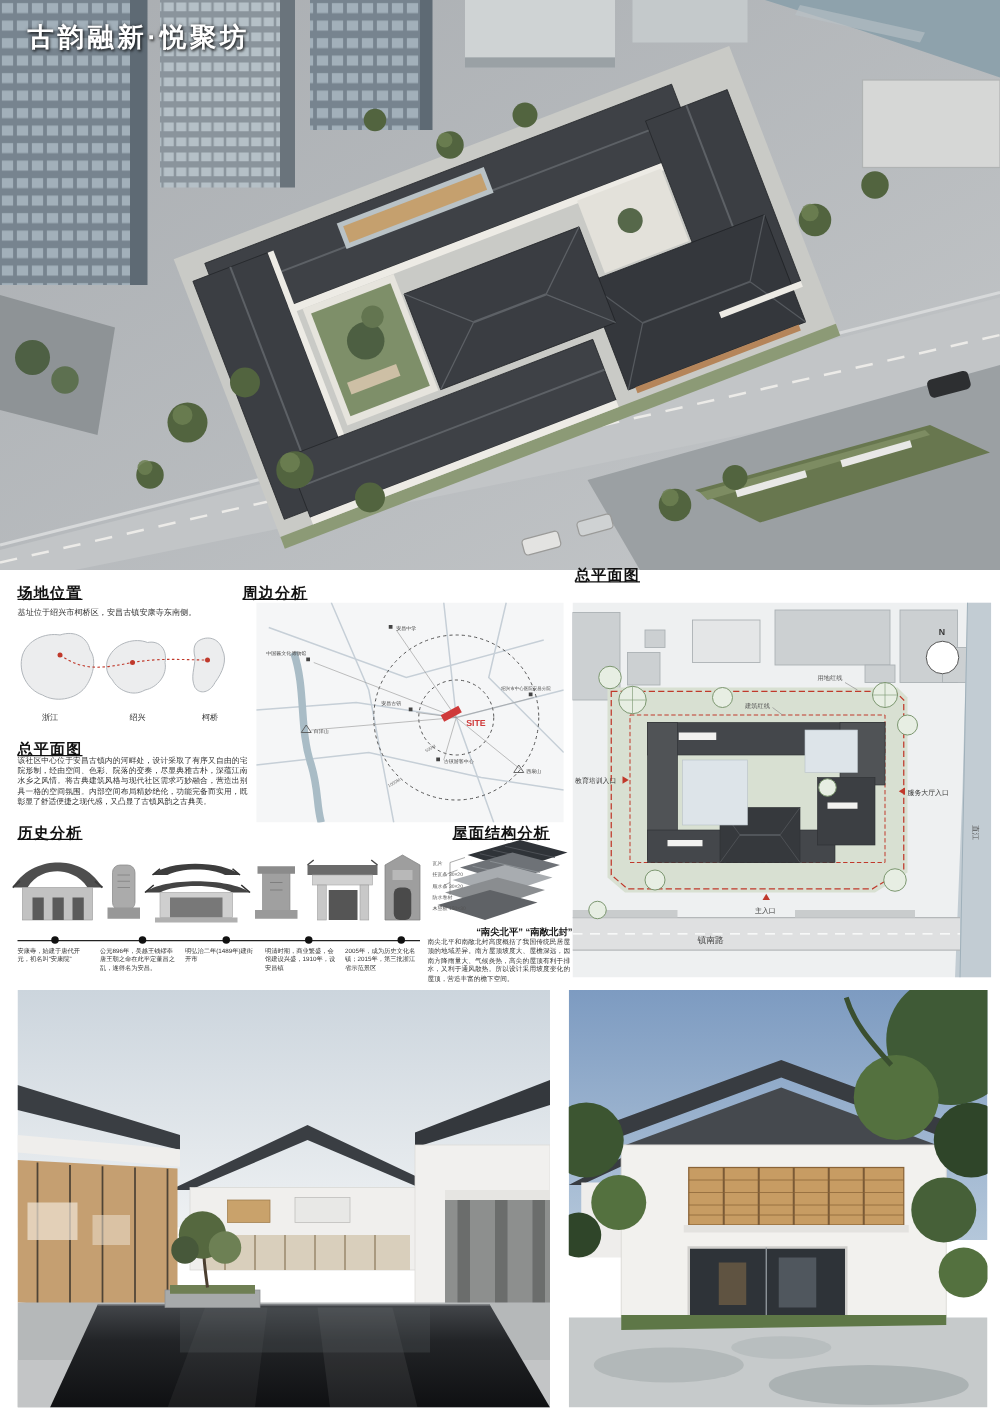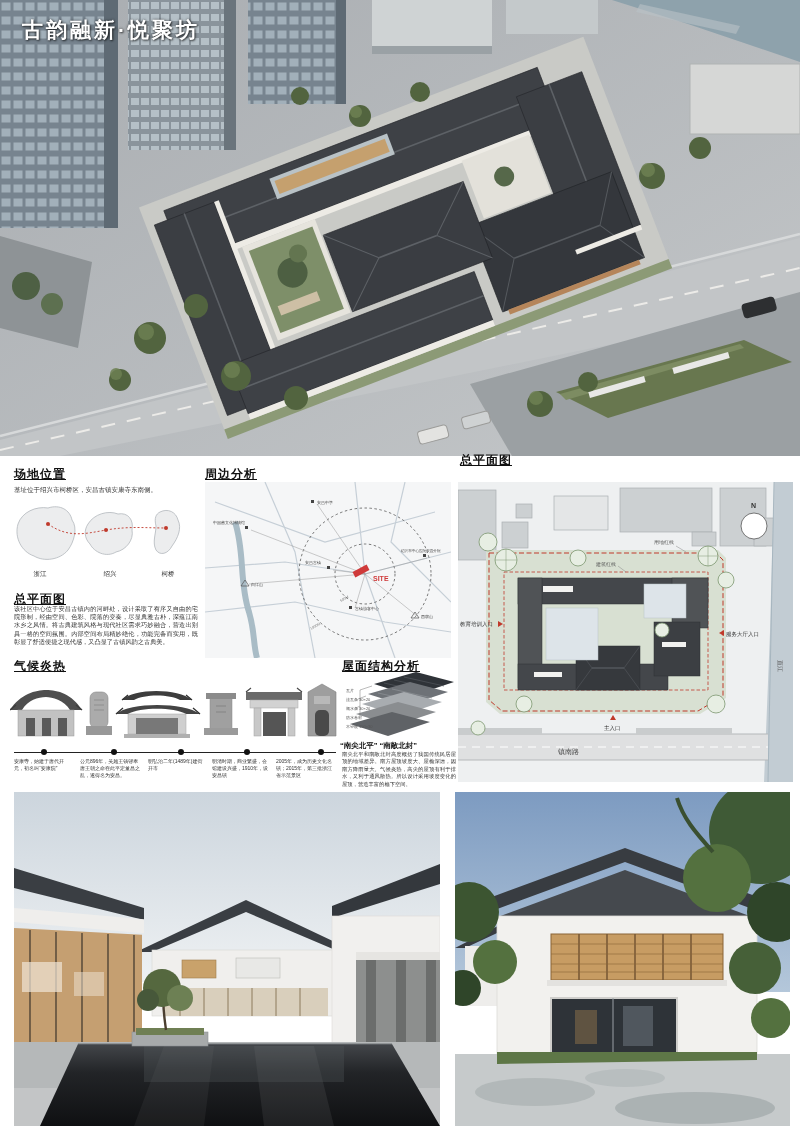--- a/index.html
+++ b/index.html
@@ -7,21 +7,21 @@
          font-family:"Liberation Sans","DejaVu Sans",sans-serif;color:#111;}
   .abs{position:absolute;}
   .sec-h{font-size:12px;font-weight:bold;letter-spacing:1px;color:#111;text-decoration:underline;}
   .cap{font-size:6.5px;color:#333;}
   .body-txt{font-size:6.2px;line-height:1.32;color:#333;text-align:justify;}
   .hero-title{font-size:21px;font-weight:bold;color:#fff;letter-spacing:3px;
               text-shadow:0 0 3px rgba(0,0,0,.65),1px 1px 2px rgba(0,0,0,.55);}
   .tl-line{position:absolute;left:0;top:6px;width:322px;border-top:1.2px solid #222;}
   .tl-dot{position:absolute;top:3px;width:6px;height:6px;border-radius:50%;background:#111;}
   .tl-txt{position:absolute;top:12px;font-size:5px;line-height:1.35;color:#333;}
-  .roof-sub{font-size:7.5px;font-weight:bold;text-align:left;color:#111;}
+  .roof-sub{font-size:7.5px;font-weight:bold;text-align:right;color:#111;}
   .roof-body{font-size:5.3px;line-height:1.4;color:#333;text-align:justify;}
   svg{display:block;}
   svg text{font-family:"Liberation Sans","DejaVu Sans",sans-serif;}
 </style>
 </head>
 <body>
 
 <div class="board">
 
   <svg class="abs" style="left:0;top:0" width="800" height="456" viewBox="0 0 800 456" preserveAspectRatio="none">
@@ -175,21 +175,21 @@
     <circle cx="96" cy="32" r="2" fill="#c0392b"></circle>
     <circle cx="156" cy="30" r="2" fill="#c0392b"></circle>
     <text x="30" y="78" font-size="6.5" fill="#333" text-anchor="middle">浙江</text>
     <text x="100" y="78" font-size="6.5" fill="#333" text-anchor="middle">绍兴</text>
     <text x="158" y="78" font-size="6.5" fill="#333" text-anchor="middle">柯桥</text>
   </svg>
 
   <div class="abs sec-h" style="left:14px;top:591px">总平面图</div>
   <div class="abs body-txt" style="left:14px;top:605px;width:184px">该社区中心位于安昌古镇内的河畔处，设计采取了有序又自由的宅院形制，经由空间、色彩、院落的变奏，尽显典雅古朴，深蕴江南水乡之风情。将古典建筑风格与现代社区需求巧妙融合，营造出别具一格的空间氛围。内部空间布局精妙绝伦，功能完备而实用，既彰显了舒适便捷之现代感，又凸显了古镇风韵之古典美。</div>
 
-  <div class="abs sec-h" style="left:205px;top:466px">周边分析</div>
+  <div class="abs sec-h" style="left:194px;top:466px">周边分析</div>
 
   <svg class="abs" style="left:205px;top:482px" width="246" height="176" viewBox="0 0 246 176">
     <rect width="246" height="176" fill="#f5f6f7"></rect>
 
     <g stroke="#c6cfd7" stroke-width="1.2" fill="none">
       <path d="M10,20 L120,60 L230,30"></path>
       <path d="M0,86 L80,80 L160,92 L246,70"></path>
       <path d="M60,0 L90,70 L110,176"></path>
       <path d="M150,0 L160,92 L190,176"></path>
       <path d="M200,0 L186,60 L246,120"></path>
@@ -321,21 +321,21 @@
     <line x1="160" y1="84" x2="168" y2="90" stroke="#888" stroke-width=".5"></line>
     <text x="138" y="84" font-size="5" fill="#555">建筑红线</text>
 
     <g>
       <circle cx="296" cy="44" r="13" fill="#fff" stroke="#555" stroke-width=".8"></circle>
       <polygon points="290,34 302,54 296,44" fill="#111"></polygon>
       <text x="293" y="26" font-size="7" font-weight="bold" fill="#333">N</text>
     </g>
   </svg>
 
-  <div class="abs sec-h" style="left:14px;top:658px">气候炎热</div>
+  <div class="abs sec-h" style="left:14px;top:658px">历史分析</div>
 
   <svg class="abs" style="left:10px;top:670px" width="328" height="72" viewBox="0 0 328 72">
 
     <g>
       <path d="M0,40 C10,24 26,20 36,20 C48,20 62,24 72,40 L60,40 C54,30 42,27 36,27 C28,27 18,30 12,40 Z" fill="#4e4e4e"></path>
       <rect x="8" y="40" width="56" height="26" fill="#c2c2c2" stroke="#9a9a9a" stroke-width=".5"></rect>
       <rect x="16" y="48" width="9" height="18" fill="#5a5a5a"></rect>
       <rect x="32" y="48" width="9" height="18" fill="#5a5a5a"></rect>
       <rect x="48" y="48" width="9" height="18" fill="#5a5a5a"></rect>
       <path d="M0,40 l6,-5 M72,40 l-6,-5" stroke="#3c3c3c" stroke-width="1.4" fill="none"></path>
@@ -389,21 +389,21 @@
     <div class="tl-dot" style="left:164px"></div>
     <div class="tl-dot" style="left:230px"></div>
     <div class="tl-dot" style="left:304px"></div>
     <div class="tl-txt" style="left:0;width:58px">安康寺，始建于唐代开元，初名叫“安康院”</div>
     <div class="tl-txt" style="left:66px;width:62px">公元896年，吴越王钱镠奉唐王朝之命在此平定董昌之乱，遂得名为安昌。</div>
     <div class="tl-txt" style="left:134px;width:58px">明弘治二年(1489年)建街开市</div>
     <div class="tl-txt" style="left:198px;width:58px">明清时期，商业繁盛，会馆建设兴盛，1910年，设安昌镇</div>
     <div class="tl-txt" style="left:262px;width:60px">2005年，成为历史文化名镇；2015年，第三批浙江省示范景区</div>
   </div>
 
-  <div class="abs sec-h" style="left:342px;top:658px">屋面结构分析</div>
+  <div class="abs sec-h" style="left:362px;top:658px">屋面结构分析</div>
 
   <svg class="abs" style="left:344px;top:670px" width="114" height="70" viewBox="0 0 114 70">
     <g>
       <polygon points="30,14 72,2 110,12 68,26" fill="#2f3338"></polygon>
       <line x1="40" y1="13" x2="80" y2="22" stroke="#52565c" stroke-width=".7"></line>
       <line x1="50" y1="10" x2="90" y2="19" stroke="#52565c" stroke-width=".7"></line>
       <line x1="60" y1="7" x2="100" y2="16" stroke="#52565c" stroke-width=".7"></line>
       <polygon points="24,24 66,12 104,22 62,36" fill="#6e7277"></polygon>
       <line x1="34" y1="23" x2="74" y2="32" stroke="#8e9297" stroke-width=".7"></line>
       <line x1="48" y1="19" x2="88" y2="28" stroke="#8e9297" stroke-width=".7"></line>

